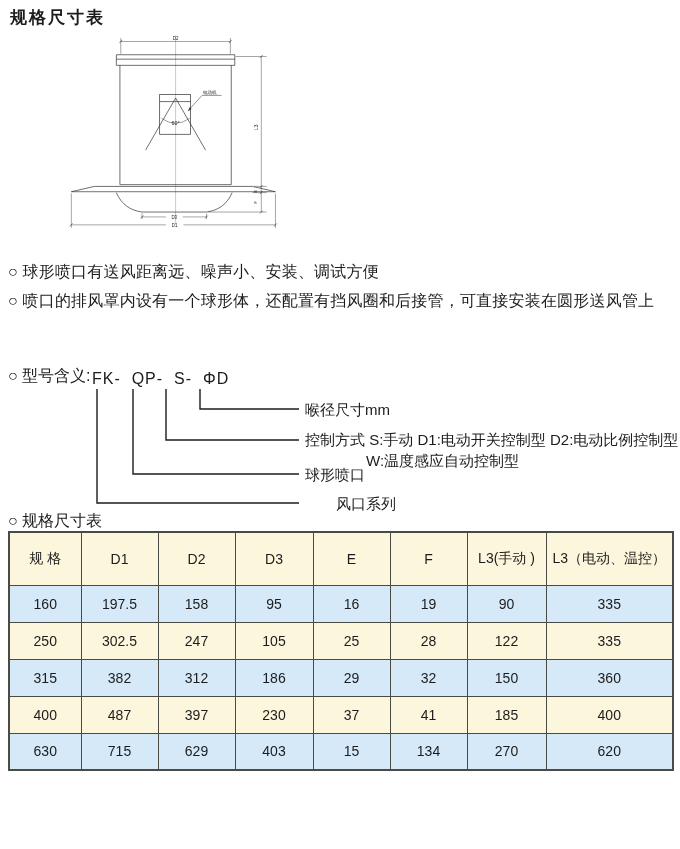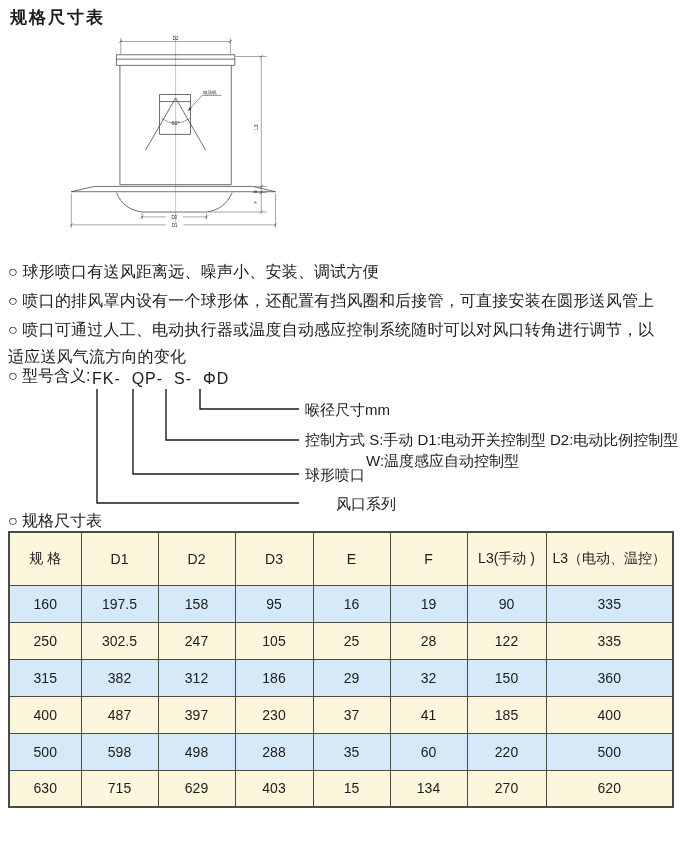--- a/index.html
+++ b/index.html
@@ -84,22 +84,20 @@
       <text x="267" y="225" font-size="4.5" text-anchor="middle" transform="rotate(-90 267 225)">F</text>
       <text x="173.5" y="244" font-size="5" text-anchor="middle">D3</text>
       <text x="174" y="253" font-size="5" text-anchor="middle">D1</text>
       <text x="175" y="137" font-size="6" text-anchor="middle">60°</text>
       <text x="206" y="102" font-size="5.2">电动机</text>
     </g>
   </svg>
 
   <div class="abs feature" style="top:262px;">○ 球形喷口有送风距离远、噪声小、安装、调试方便</div>
   <div class="abs feature" style="top:291px;">○ 喷口的排风罩内设有一个球形体，还配置有挡风圈和后接管，可直接安装在圆形送风管上</div>
-  <div class="abs feature" style="top:320px;">○ 喷口可通过人工、电动执行器或温度自动感应控制系统随时可以对风口转角进行调节，以</div>
-  <div class="abs feature" style="top:347px;">适应送风气流方向的变化</div>
 
   <div class="abs model-label">○ 型号含义:</div>
   <div class="abs model-code">FK-  QP-  S-  ΦD</div>
 
   <svg class="abs" style="left:90px;top:386px;" width="215" height="126" viewBox="90 386 215 126">
     <g stroke="#1c1c1c" fill="none" stroke-width="1.4">
       <path d="M200,389 V409 H299"></path>
       <path d="M166,389 V440 H299"></path>
       <path d="M133,389 V474 H299"></path>
       <path d="M97,389 V503 H299"></path>
@@ -172,30 +170,20 @@
         <td>400</td>
         <td>487</td>
         <td>397</td>
         <td>230</td>
         <td>37</td>
         <td>41</td>
         <td>185</td>
         <td>400</td>
       </tr>
       <tr>
-        <td>500</td>
-        <td>598</td>
-        <td>498</td>
-        <td>288</td>
-        <td>35</td>
-        <td>60</td>
-        <td>220</td>
-        <td>500</td>
-      </tr>
-      <tr>
         <td>630</td>
         <td>715</td>
         <td>629</td>
         <td>403</td>
         <td>15</td>
         <td>134</td>
         <td>270</td>
         <td>620</td>
       </tr>
     </tbody>

